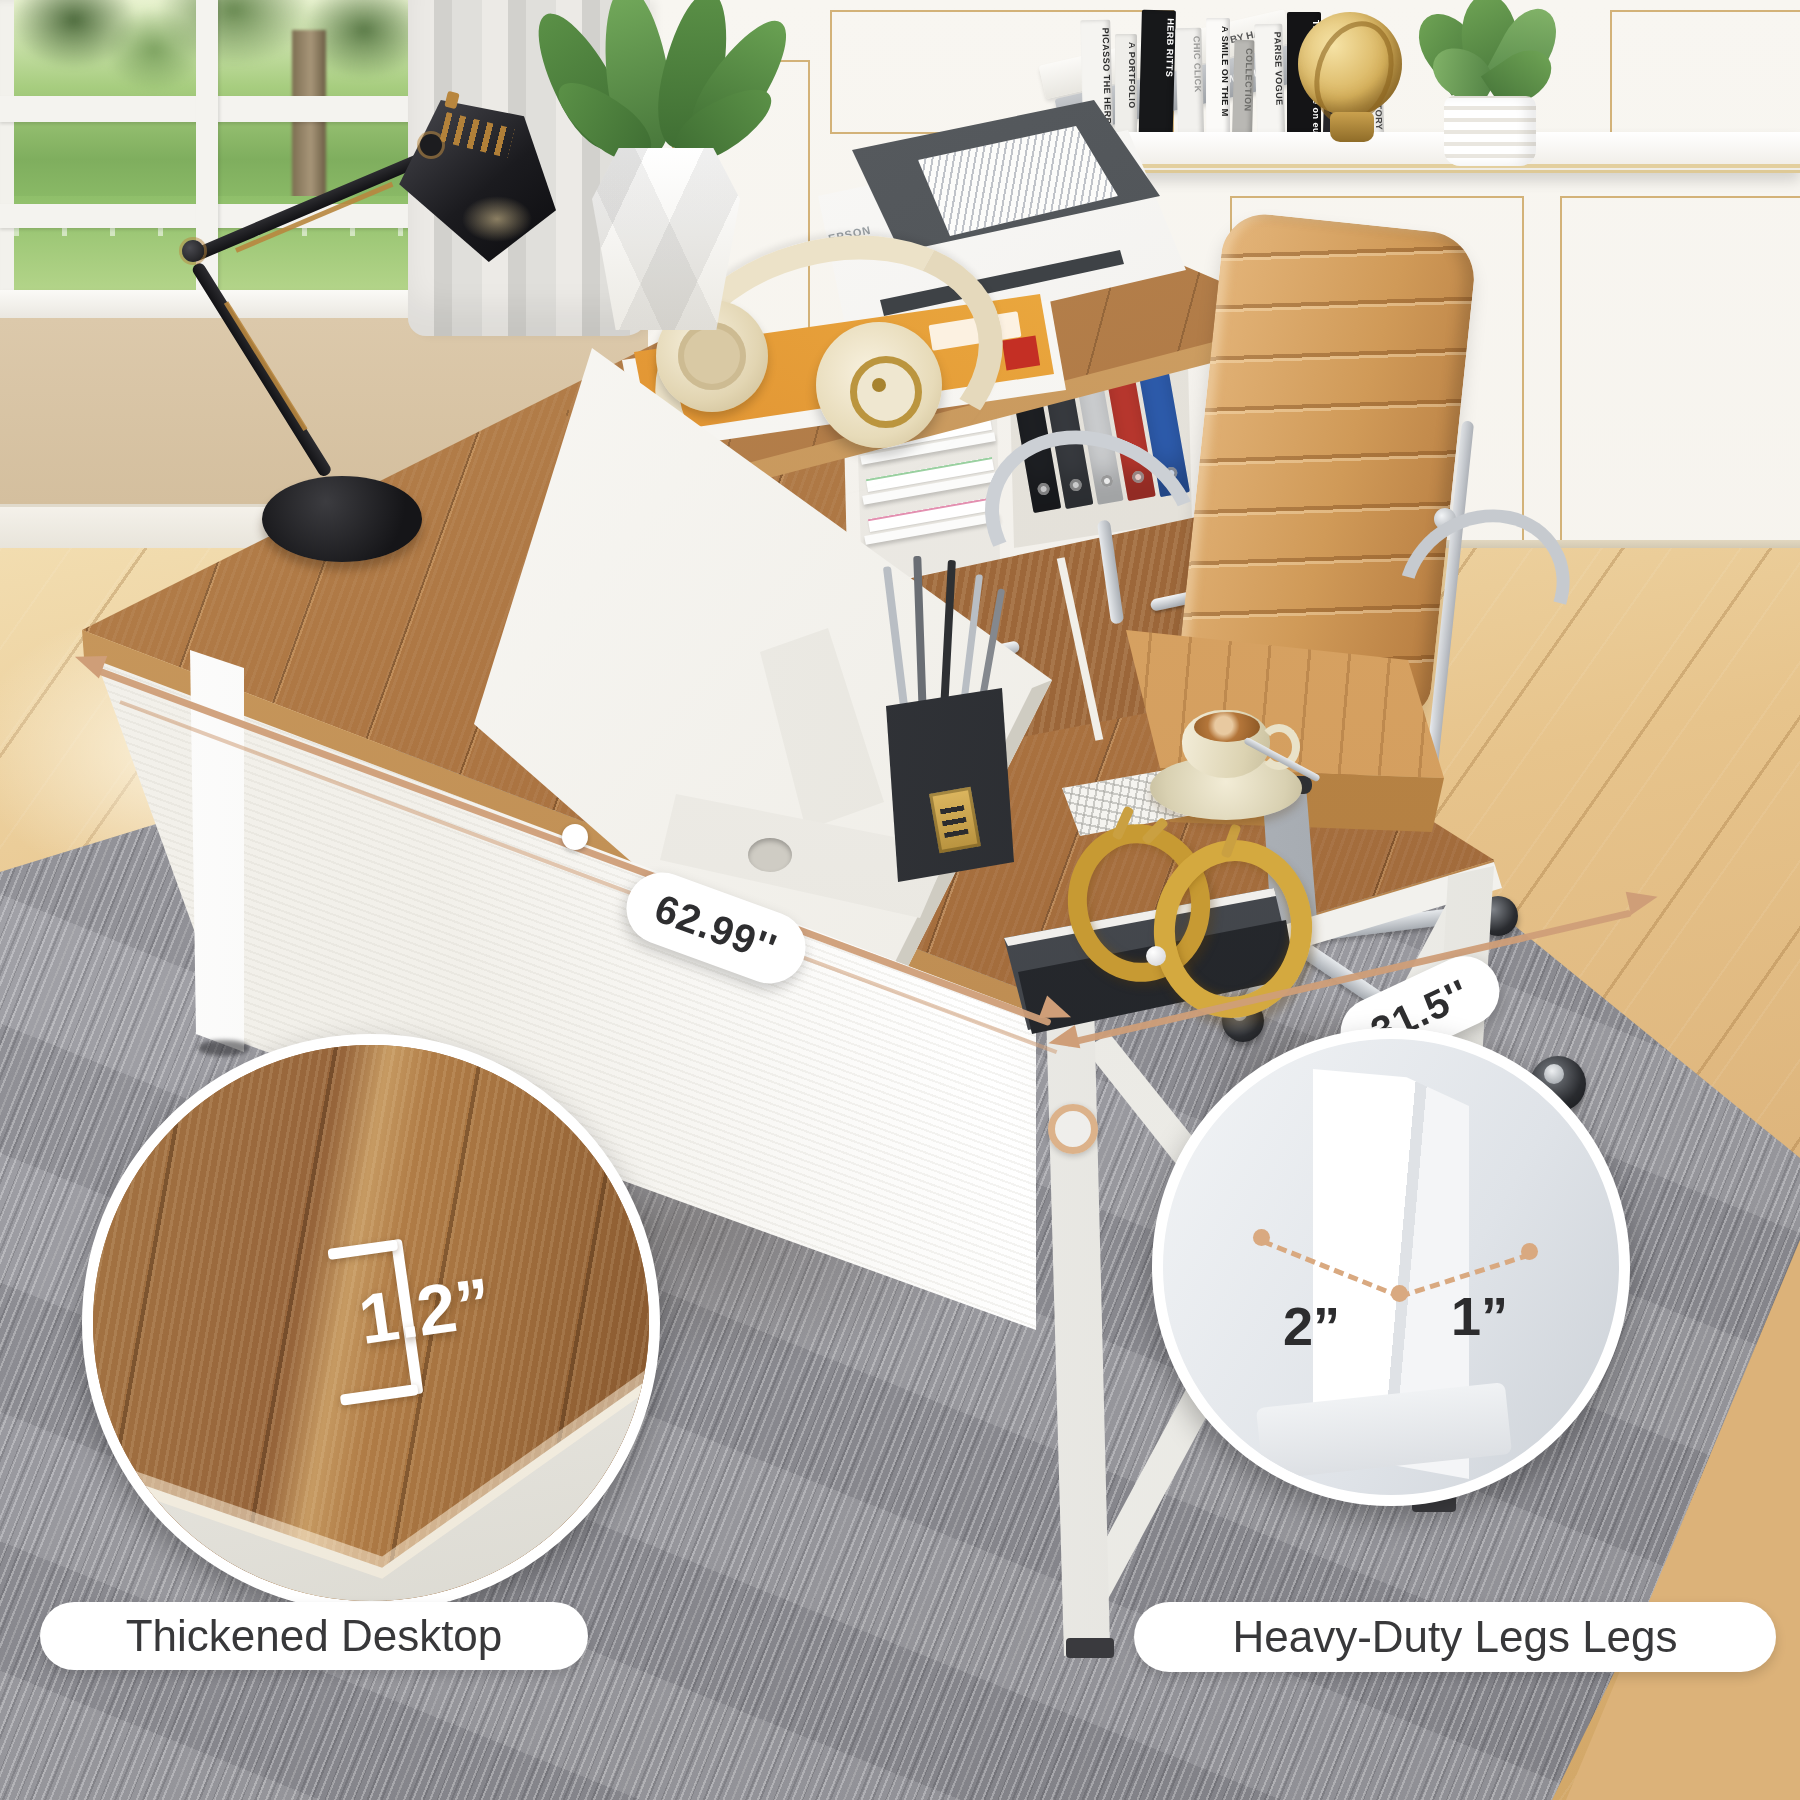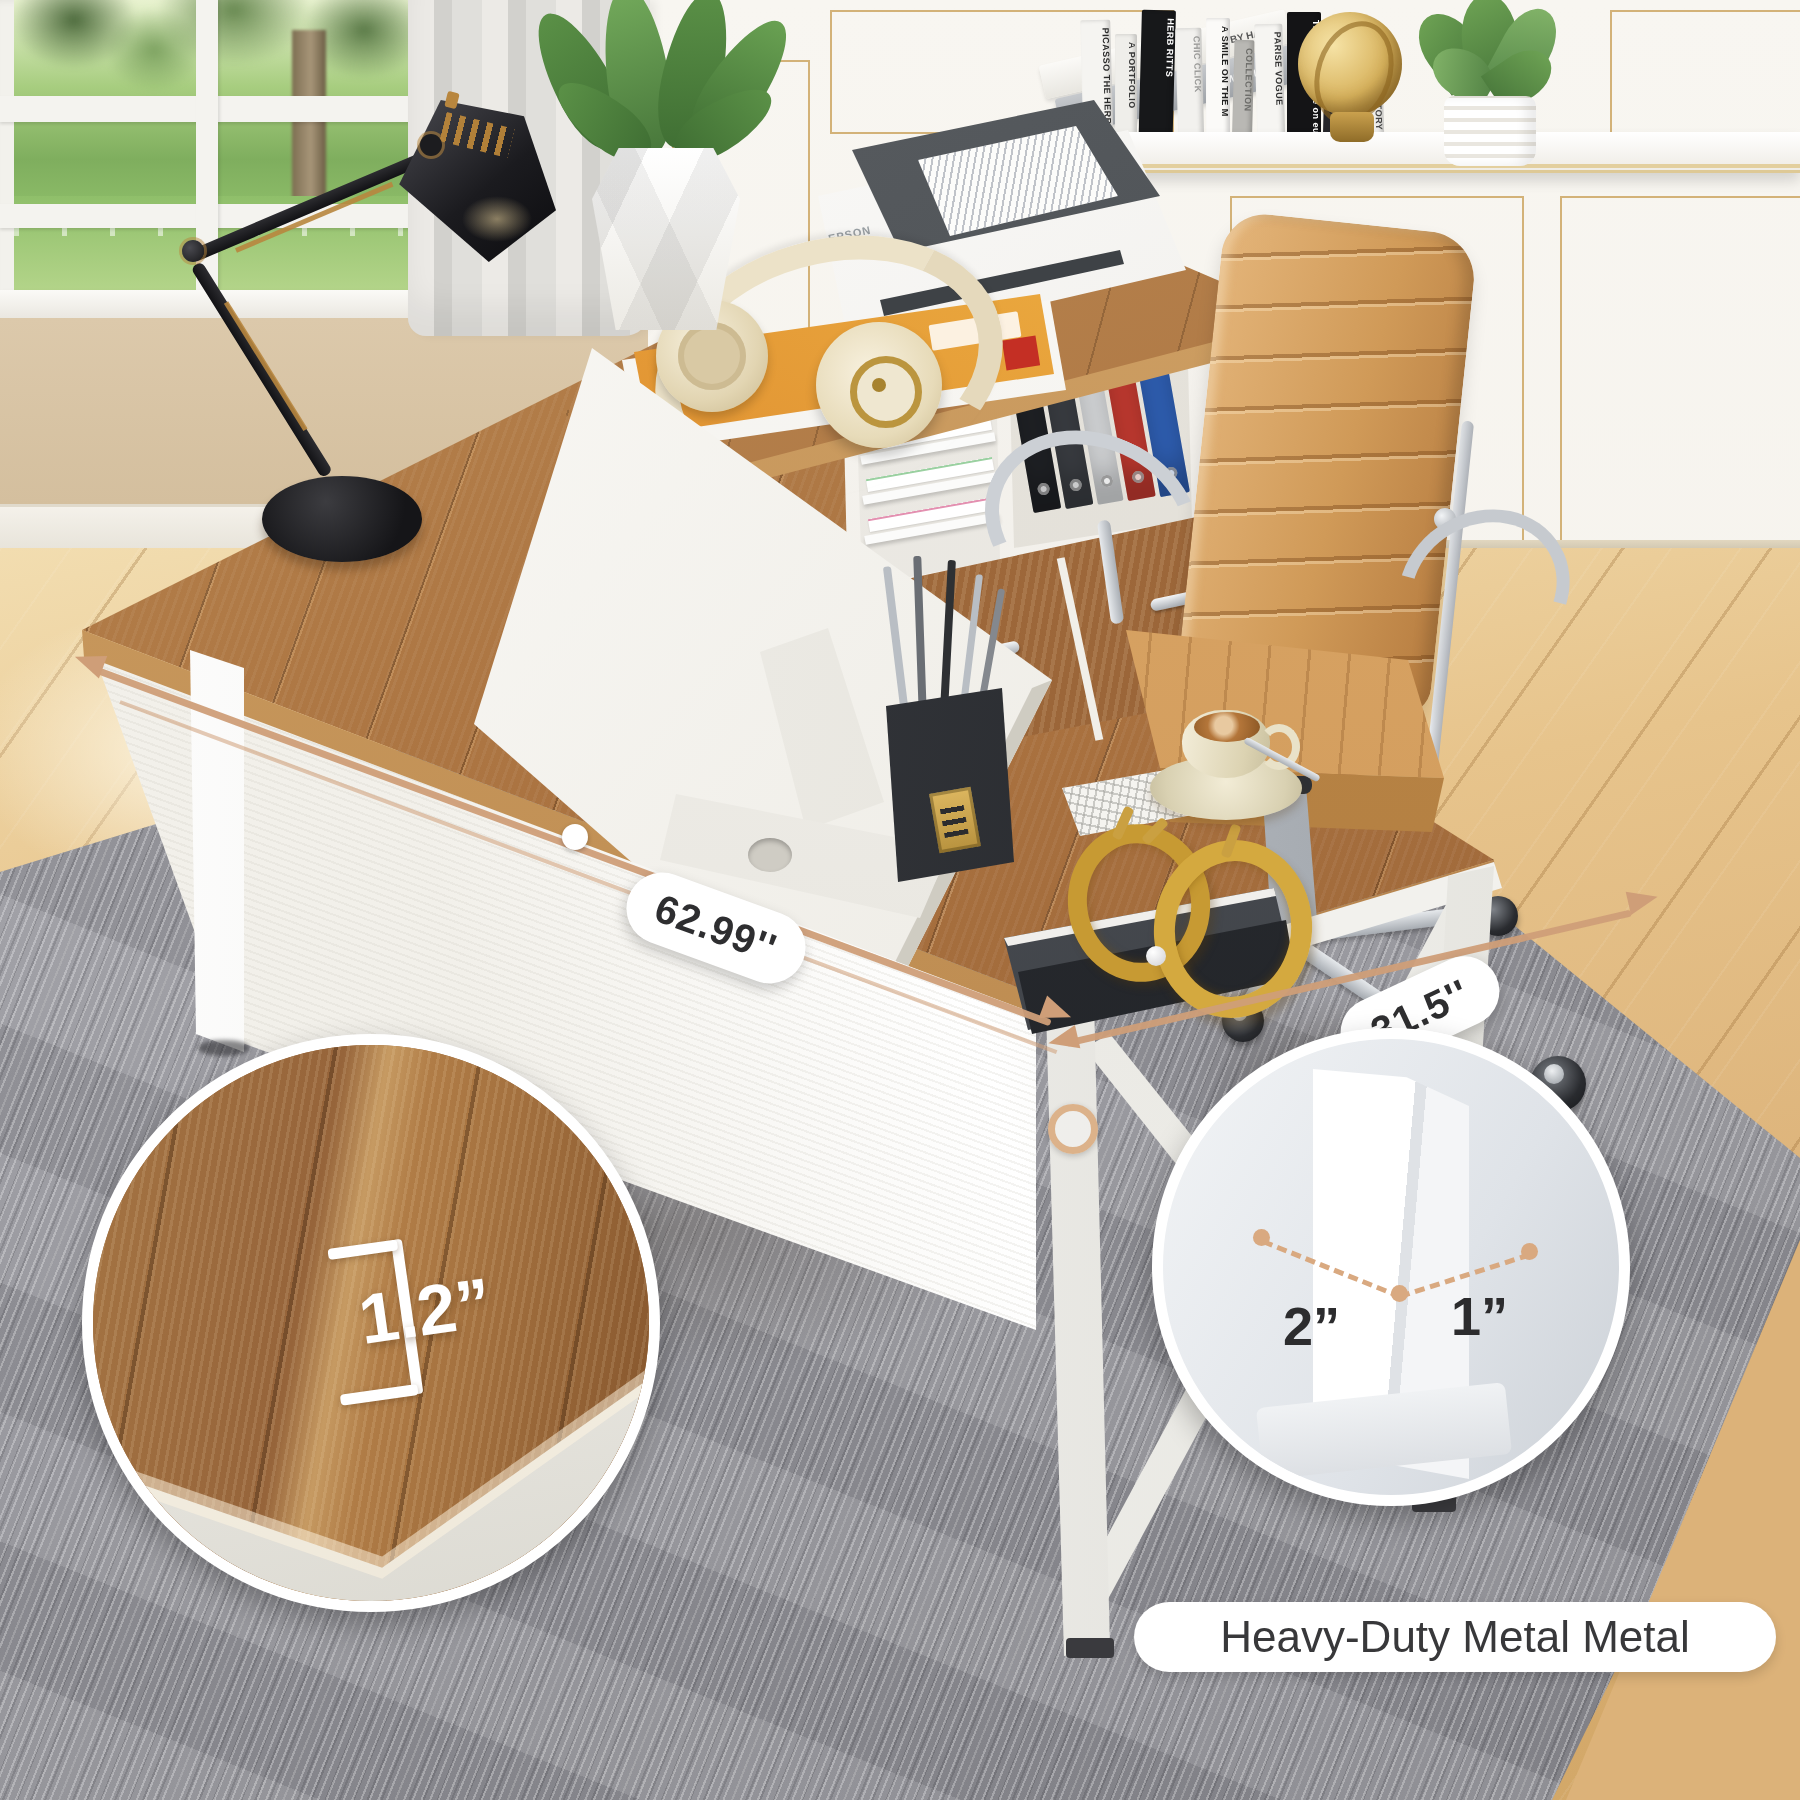--- a/index.html
+++ b/index.html
@@ -514,15 +514,16 @@
     <div class="legR-foot"></div>
     <div class="dashline" style="left:100px;top:200px;width:148px;transform:rotate(21.9deg);"></div>
     <div class="dashline" style="left:237px;top:255px;width:136px;transform:rotate(-17.8deg);"></div>
     <div class="meas-dot" style="left:90px;top:190px;"></div>
     <div class="meas-dot" style="left:228px;top:246px;"></div>
     <div class="meas-dot" style="left:358px;top:204px;"></div>
     <div class="meas-num" style="left:120px;top:256px;">2”</div>
     <div class="meas-num" style="left:288px;top:246px;">1”</div>
   </div>
 
-  <div class="callout" style="left:1134px;top:1602px;width:642px;height:70px;">Heavy-Duty Metal Metal</div>
+  <div class="callout" style="left:40px;top:1602px;width:548px;height:68px;">Thickened Desktop</div>
+  <div class="callout" style="left:1134px;top:1602px;width:642px;height:70px;">Heavy-Duty Legs Legs</div>
 
 </div>
 
 </body></html>

